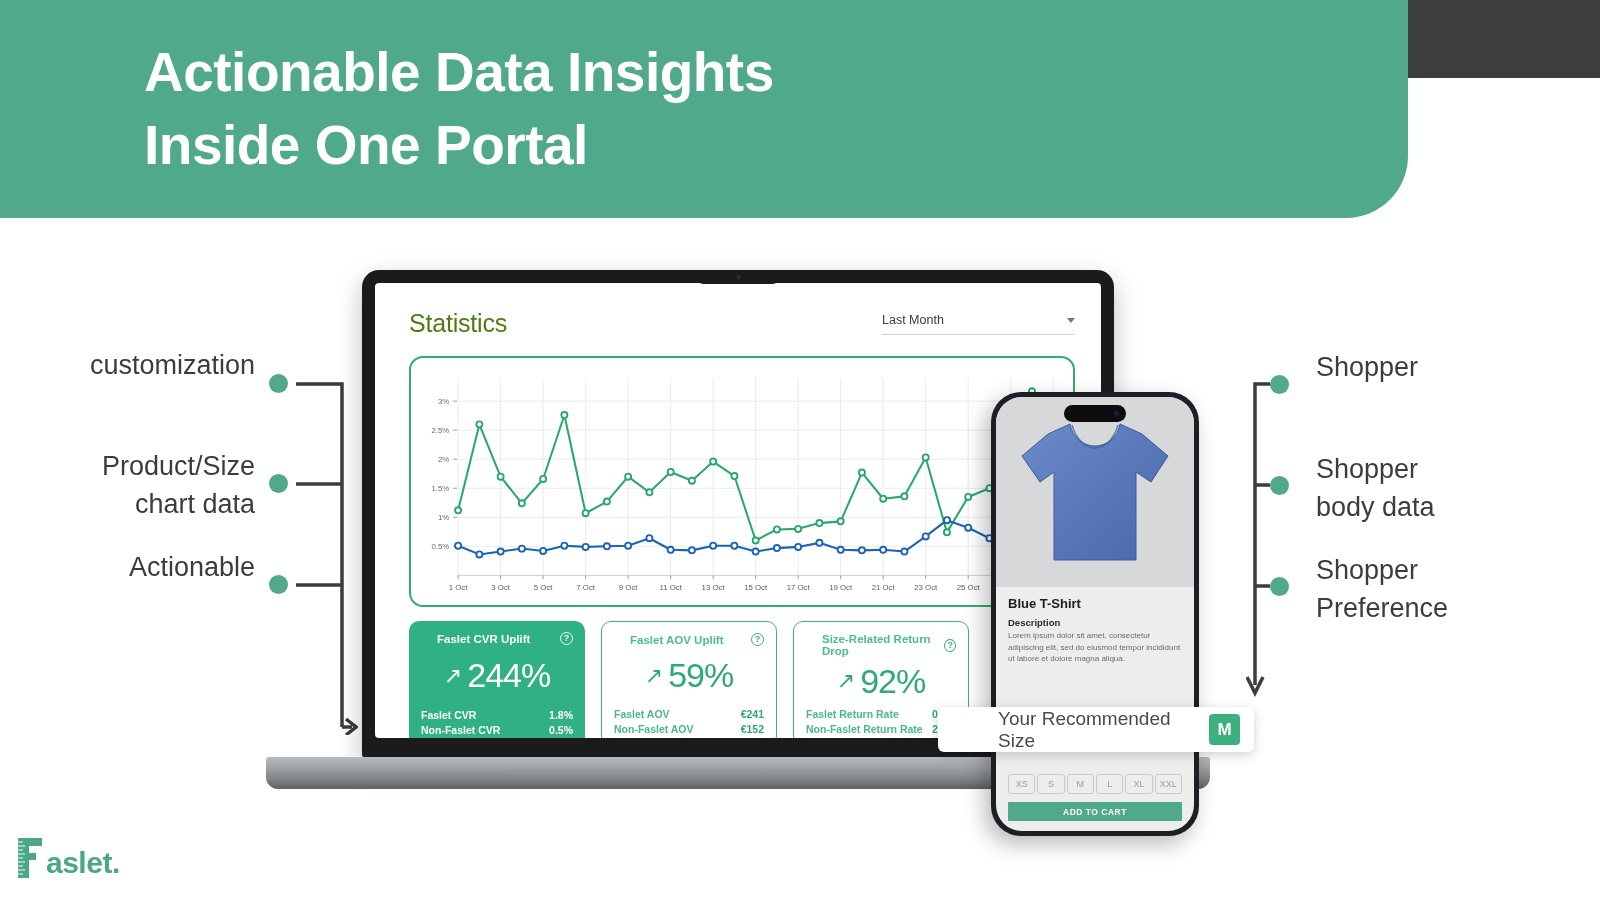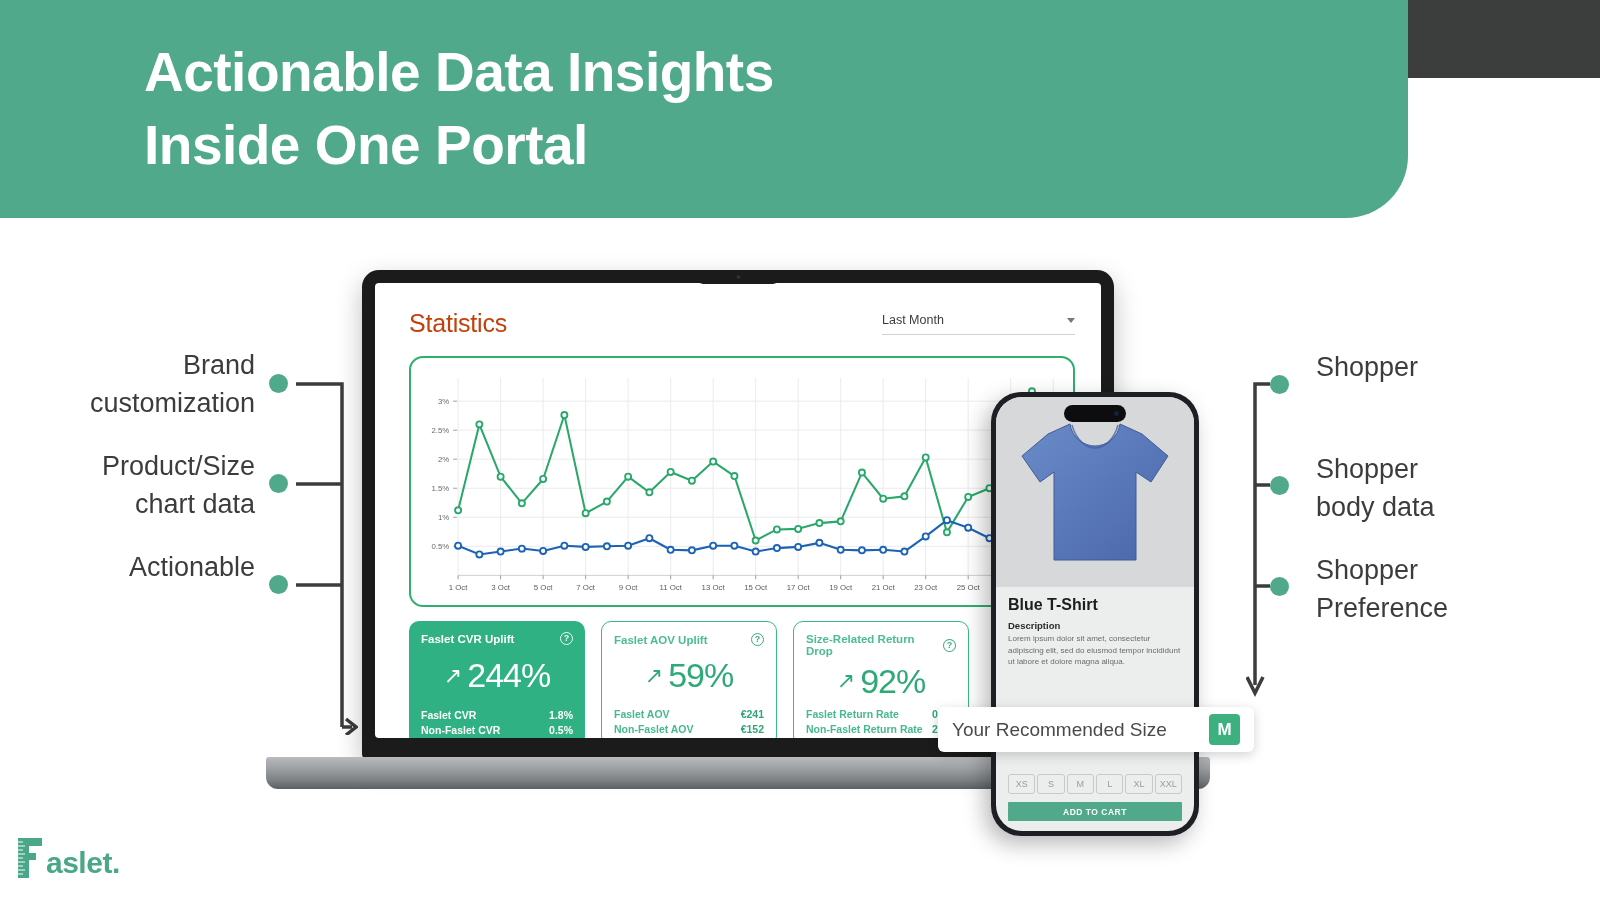--- a/index.html
+++ b/index.html
@@ -54,21 +54,21 @@
     border-radius:3px 3px 12px 12px;
   }
   .laptop-notch-base{
     position:absolute; left:50%; transform:translateX(-50%); top:487px;
     width:130px; height:8px; background:#a7aaac; border-radius:0 0 8px 8px;
   }
 
   
   .dash{ position:absolute; inset:0; padding:26px 26px 0 34px; }
   .dash-head{ display:flex; align-items:flex-start; justify-content:space-between; }
-  .dash-title{ font-size:25px; color:#c2410c; letter-spacing:-.2px; }
+  .dash-title{ font-size:25px; color:#4d7c0f; letter-spacing:-.2px; }
   .select{
     width:193px; padding-bottom:7px; border-bottom:1px solid #d2d2d2;
     display:flex; align-items:center; justify-content:space-between;
     font-size:12.5px; color:#3c3c3c; margin-top:4px;
   }
   .caret{ width:0;height:0; border-left:4px solid transparent;
           border-right:4px solid transparent; border-top:5px solid #777; }
 
   .chart-card{
     margin-top:18px; height:251px; border:2px solid #2fae6e; border-radius:14px;
@@ -78,21 +78,21 @@
 
   
   .kpis{ display:flex; gap:16px; margin-top:14px; }
   .kpi{
     width:176px; height:125px; border-radius:10px; padding:11px 12px 10px 12px;
     display:flex; flex-direction:column;
   }
   .kpi.solid{ background:#30b183; color:#fff; }
   .kpi.ghost{ background:#fff; border:1.4px solid #39b883; color:#2fa877; }
   .kpi-top{ display:flex; align-items:center; justify-content:space-between; }
-  .kpi-title{ font-size:11.5px; font-weight:bold; }
+  .kpi-title{ font-size:11.5px; font-weight:bold;margin-left:16px; }
   .kpi.solid .kpi-title{ color:#ffffff; }
   .kpi.ghost .kpi-title{ color:#4bbd90; }
   .q{ width:13px;height:13px;border-radius:50%; border:1.4px solid currentColor;
       font-size:9px; line-height:11px; text-align:center; font-weight:bold;
       opacity:.95; }
   .kpi-big{ flex:1; display:flex; align-items:center; justify-content:center;
             gap:6px; font-size:34px; font-weight:300; letter-spacing:-1px; }
   .kpi.solid .kpi-big{ color:#fff; }
   .kpi.ghost .kpi-big{ color:#2eaa78; }
   .arrow-up{ font-size:22px; line-height:1; }
@@ -107,38 +107,38 @@
           box-shadow:-6px 8px 22px rgba(0,0,0,.28); }
   .phone-screen{ position:relative; width:100%; height:100%; background:#eceded;
                  border-radius:26px; overflow:hidden; display:flex; flex-direction:column; }
   .dyn-island{ position:absolute; left:50%; transform:translateX(-50%); top:8px;
                width:62px; height:17px; background:#0d0d0f; border-radius:10px; z-index:4;}
   .dyn-island .lens{ position:absolute; right:7px; top:6px; width:5px;height:5px;
                      border-radius:50%; background:#16203a;}
   .ph-img{ height:190px; background:#d7d8d9; display:flex; align-items:center;
            justify-content:center; }
   .ph-body{ flex:1; background:#eceded; padding:9px 12px 0 12px; }
-  .ph-name{ font-size:16px; font-weight:bold; color:#1d1d1d; }
+  .ph-name{ font-size:13px; font-weight:bold; color:#1d1d1d; }
   .ph-desc-h{ font-size:9.5px; font-weight:bold; color:#2a2a2a; margin-top:6px; }
   .ph-desc{ font-size:8px; color:#6b6b6b; line-height:1.45; margin-top:2px; }
   .sizes{ display:flex; gap:2px; padding:0 12px; margin-top:40px; }
   .size{ flex:1; height:20px; border:1px solid #c8c9ca; border-radius:3px;
          font-size:9px; color:#9b9c9d; display:flex; align-items:center;
          justify-content:center; background:#eceded; }
   .atc{ margin:8px 12px 10px 12px; height:19px; background:#4fa98a; color:#fff;
         font-size:8.5px; font-weight:bold; letter-spacing:.5px;
         display:flex; align-items:center; justify-content:center; border-radius:1px; }
 
   
   .rec{
     position:absolute; left:938px; top:707px; width:316px; height:45px;
     background:#ffffff; border-radius:6px; box-shadow:0 3px 12px rgba(0,0,0,.18);
     display:flex; align-items:center; padding:0 14px; z-index:30;
   }
-  .rec-text{ flex:1; font-size:19px; color:#4a4a4a; }
+  .rec-text{ flex:1; font-size:19px; color:#4a4a4a;margin-left:46px; }
   .rec-badge{ width:31px;height:31px; background:#3cb17f; color:#fff;
               font-size:17px; font-weight:bold; border-radius:4px;
               display:flex;align-items:center;justify-content:center; }
 
   
   .logo{ position:absolute; left:18px; top:838px; display:flex; align-items:flex-end; }
   .logo-word{ font-size:30px; color:#4aa888; font-weight:bold; letter-spacing:-.5px;
               margin-left:-2px; line-height:1; }
 </style>
 </head>
@@ -147,21 +147,20 @@
 <div id="stage">
 
   <div class="dark-shape"></div>
   <div class="green-banner"></div>
   <div class="headline">
     <div>Actionable Data Insights</div>
     <div>Inside One Portal</div>
   </div>
 
   <div class="feat-label left" style="left:25px; top:346px; width:230px;">
-    <div>Brand</div>
     <div>customization</div>
   </div>
   <div class="feat-label left" style="left:25px; top:447px; width:230px;">
     <div>Product/Size</div>
     <div>chart data</div>
   </div>
   <div class="feat-label left" style="left:25px; top:548px; width:230px;">
     <div>Actionable</div>
   </div>
   <div class="dot" style="left:269px; top:374px;"></div>

